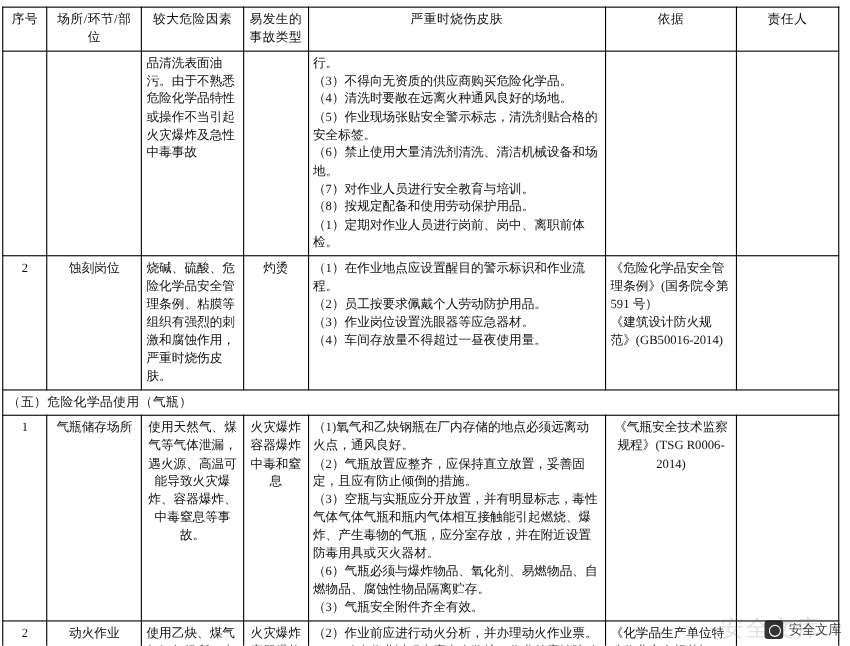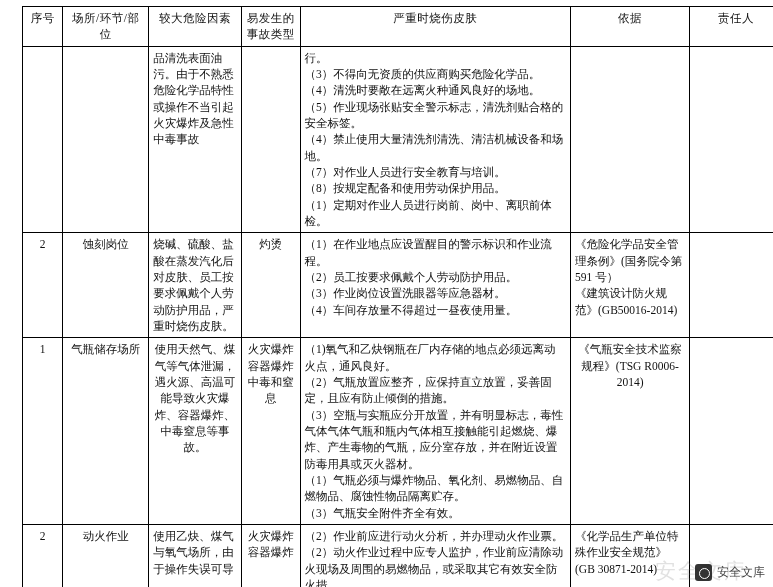--- a/index.html
+++ b/index.html
@@ -13,21 +13,21 @@
     height: 587px;
     font-family: "Liberation Serif", "DejaVu Serif", serif;
     color: #111;
     overflow: hidden;
     position: relative;
   }
   .sheet {
     width: 773px;
     height: 587px;
     position: relative;
-    padding: 6px 6px 0 22px;
+    padding: 6px 6px 0 2px;
   }
   table.risk-table {
     width: 761px;
     border-collapse: collapse;
     table-layout: fixed;
   }
   table.risk-table td, table.risk-table th {
     border: 1px solid #000;
     vertical-align: top;
     padding: 3px 4px 3px 4px;
@@ -144,56 +144,59 @@
       <tr>
         <td class="ctr"></td>
         <td class="ctr"></td>
         <td class="top">品清洗表面油污。由于不熟悉危险化学品特性或操作不当引起火灾爆炸及急性中毒事故</td>
         <td class="ctr"></td>
         <td class="top cell-lines">
           <p>行。</p>
           <p>（3）不得向无资质的供应商购买危险化学品。</p>
           <p>（4）清洗时要敞在远离火种通风良好的场地。</p>
           <p>（5）作业现场张贴安全警示标志，清洗剂贴合格的安全标签。</p>
-          <p>（4）禁止使用大量清洗剂清洗、清洁机械设备和场地。</p>
+          <p>（6）禁止使用大量清洗剂清洗、清洁机械设备和场地。</p>
           <p>（7）对作业人员进行安全教育与培训。</p>
           <p>（8）按规定配备和使用劳动保护用品。</p>
           <p>（1）定期对作业人员进行岗前、岗中、离职前体检。</p>
         </td>
         <td class="top"></td>
         <td class="top"></td>
       </tr>
 
       <tr>
         <td class="ctr">2</td>
         <td class="ctr">蚀刻岗位</td>
-        <td class="top">烧碱、硫酸、盐酸在蒸发汽化后对皮肤、员工按要求佩戴个人劳动防护用品，严重时烧伤皮肤。</td>
+        <td class="top">烧碱、硫酸、危险化学品安全管理条例、粘膜等组织有强烈的刺激和腐蚀作用，严重时烧伤皮肤。</td>
         <td class="ctr">灼烫</td>
         <td class="top cell-lines">
           <p>（1）在作业地点应设置醒目的警示标识和作业流程。</p>
           <p>（2）员工按要求佩戴个人劳动防护用品。</p>
           <p>（3）作业岗位设置洗眼器等应急器材。</p>
           <p>（4）车间存放量不得超过一昼夜使用量。</p>
         </td>
         <td class="top" style="white-space:pre-line">《危险化学品安全管理条例》(国务院令第591 号）
 《建筑设计防火规范》(GB50016-2014)</td>
         <td class="top"></td>
       </tr>
 
+      <tr class="section-row">
+        <td colspan="7">（五）危险化学品使用（气瓶）</td>
+      </tr>
 
       <tr>
         <td class="ctr">1</td>
         <td class="mid ctr">气瓶储存场所</td>
         <td class="mid">使用天然气、煤气等气体泄漏，遇火源、高温可能导致火灾爆炸、容器爆炸、中毒窒息等事故。</td>
         <td class="mid ctr">火灾爆炸容器爆炸中毒和窒息</td>
         <td class="top cell-lines">
           <p>（1)氧气和乙炔钢瓶在厂内存储的地点必须远离动火点，通风良好。</p>
           <p>（2）气瓶放置应整齐，应保持直立放置，妥善固定，且应有防止倾倒的措施。</p>
           <p>（3）空瓶与实瓶应分开放置，并有明显标志，毒性气体气体气瓶和瓶内气体相互接触能引起燃烧、爆炸、产生毒物的气瓶，应分室存放，并在附近设置防毒用具或灭火器材。</p>
-          <p>（1）气瓶必须与爆炸物品、氧化剂、易燃物品、自燃物品、腐蚀性物品隔离贮存。</p>
+          <p>（6）气瓶必须与爆炸物品、氧化剂、易燃物品、自燃物品、腐蚀性物品隔离贮存。</p>
           <p>（3）气瓶安全附件齐全有效。</p>
         </td>
         <td class="mid">《气瓶安全技术监察规程》(TSG R0006-2014)</td>
         <td class="top"></td>
       </tr>
 
       <tr>
         <td class="ctr">2</td>
         <td class="ctr">动火作业</td>
         <td class="top">使用乙炔、煤气与氧气场所，由于操作失误可导</td>

